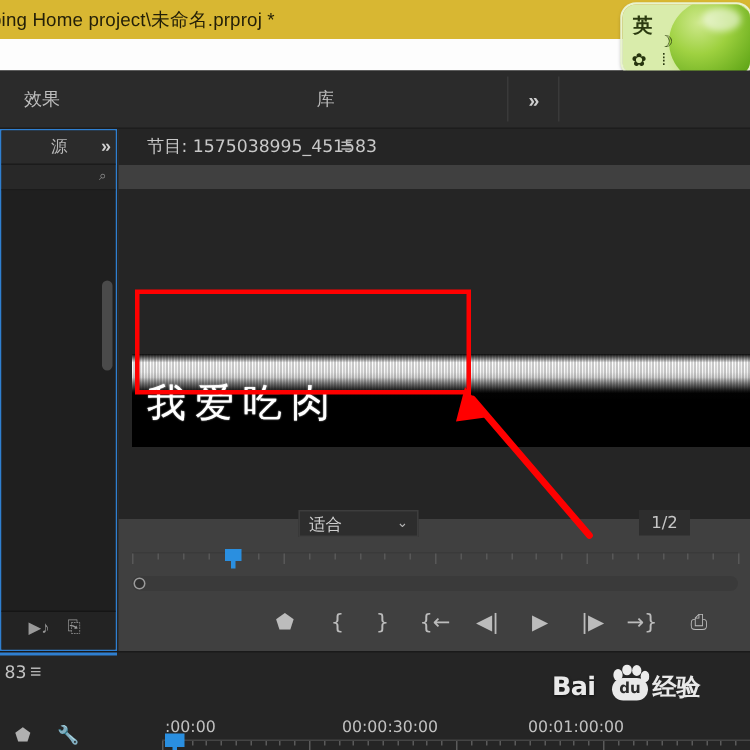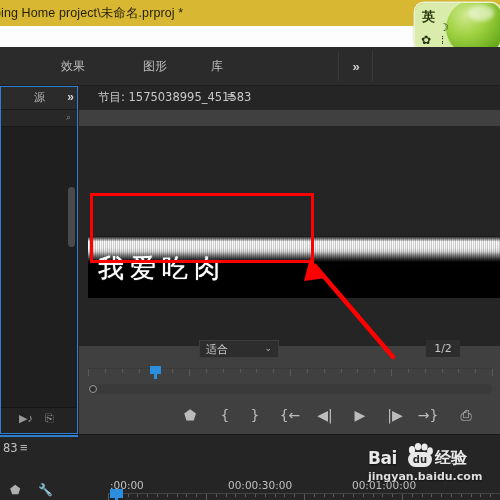--- a/index.html
+++ b/index.html
@@ -273,22 +273,21 @@
   <div class="ime">
     <div class="blob"></div>
     <div class="shine"></div>
     <div class="ime-mode">英</div>
     <div class="ime-moon">☽</div>
     <div class="ime-gear">✿</div>
     <div class="ime-dots">⁞</div>
   </div>
 
   <div class="menubar">
-    <div class="m-item" style="left:16px;width:56px;padding-left:29px;">效果</div>
-    <div class="m-item" style="left:128px;width:54px;">图形</div>
+    <div class="m-item" style="left:0;width:56px;">效果</div>
     <div class="m-item" style="left:196px;width:42px;">库</div>
     <div class="m-sep" style="left:338px;"></div>
     <div class="m-more">»</div>
     <div class="m-sep" style="left:372px;"></div>
   </div>
 
   <div class="leftpanel">
     <div class="lp-tabrow">
       <span class="lp-tab-text">源</span>
       <span class="lp-more">»</span>
@@ -446,16 +445,15 @@
   <div class="watermark">
     <span class="wm-main">Bai</span>
     <svg class="wm-paw" viewBox="0 0 26 20">
       <ellipse cx="5" cy="7" rx="3.1" ry="4" fill="#ececec"></ellipse>
       <ellipse cx="11" cy="3.6" rx="3.2" ry="3.6" fill="#ececec"></ellipse>
       <ellipse cx="17.5" cy="4" rx="3.1" ry="3.6" fill="#ececec"></ellipse>
       <ellipse cx="23" cy="8" rx="2.9" ry="3.8" fill="#ececec"></ellipse>
     </svg>
     <span class="wm-du">du</span>
     <span class="wm-cn">经验</span>
-    <span class="wm-url">jingyan.baidu.com</span>
   </div>
 
 </div>
 
 </body></html>

